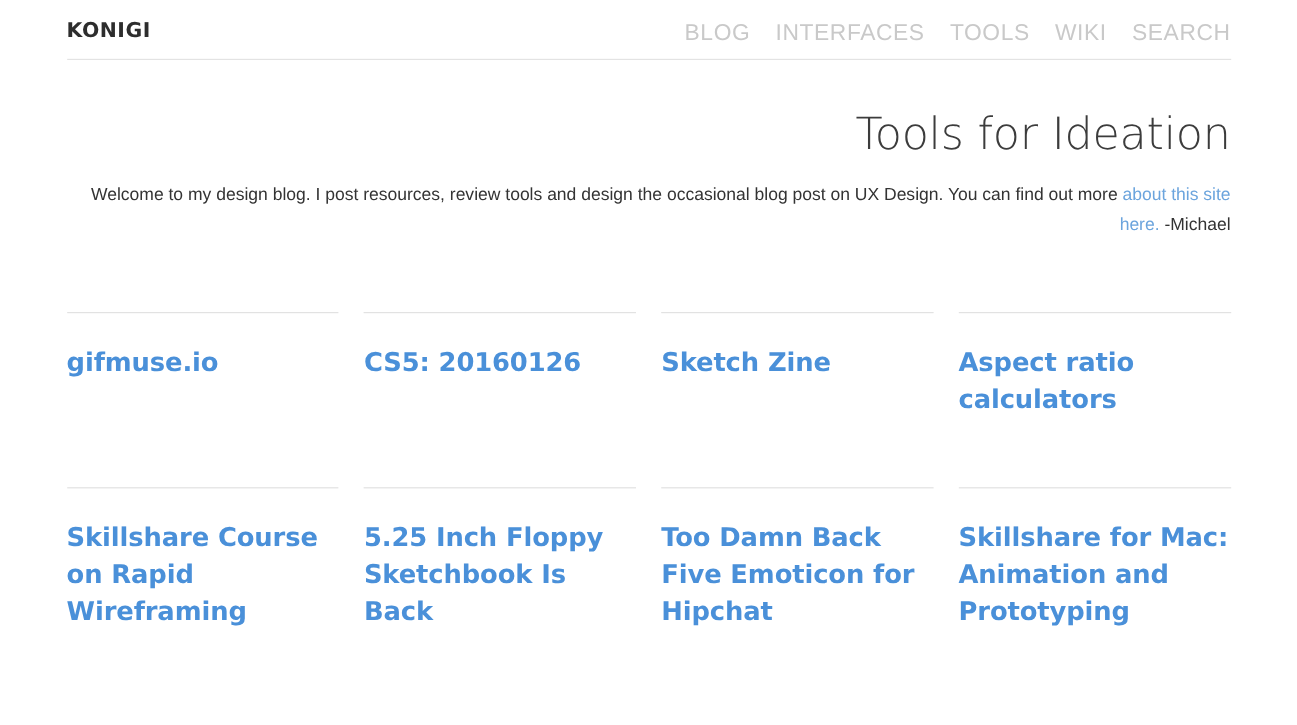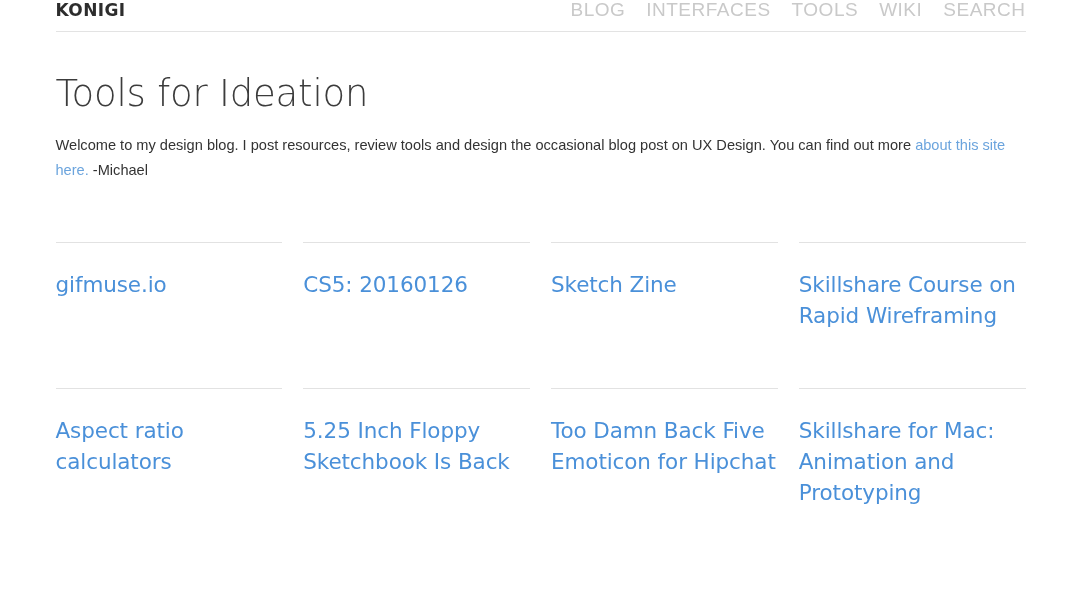--- a/index.html
+++ b/index.html
@@ -23,23 +23,23 @@
   }
 
   .container {
     width: 970px;
     margin: 0 auto;
     position: relative;
   }
 
   
   .site-header {
-    padding-top: 0;
+    padding-top: 18px;
     display: flex;
-    align-items: flex-end;
+    align-items: flex-start;
     justify-content: space-between;
     border-bottom: 1px solid #e3e3e3;
     padding-bottom: 12px;
   }
 
   .logo {
     font-family: "DejaVu Sans", sans-serif;
     font-size: 17px;
     font-weight: bold;
     letter-spacing: 0.4px;
@@ -61,20 +61,21 @@
     color: #c9c9c9;
     text-decoration: none;
     text-transform: uppercase;
     line-height: 1;
     white-space: nowrap;
   }
 
   
   .intro {
     padding-top: 42px;
+    text-align: right;
   }
 
   .page-title {
     font-family: "DejaVu Sans", sans-serif;
     font-size: 37px;
     font-weight: 300;
     color: #3c3c3c;
     letter-spacing: -0.2px;
     line-height: 1.1;
   }
@@ -105,21 +106,21 @@
   .post-card {
     border-top: 1px solid #e2e2e2;
     padding-top: 26px;
     min-height: 146px;
   }
 
   .post-title {
     display: block;
     font-family: "DejaVu Sans", sans-serif;
     font-size: 21.5px;
-    font-weight: 400;
+    font-weight: 700;
     line-height: 31px;
     color: #4a90d9;
     text-decoration: none;
     letter-spacing: -0.1px;
   }
 </style>
 </head>
 <body>
 
 <div class="page">
@@ -147,24 +148,24 @@
       <div class="post-card">
         <a class="post-title" href="#">gifmuse.io</a>
       </div>
       <div class="post-card">
         <a class="post-title" href="#">CS5: 20160126</a>
       </div>
       <div class="post-card">
         <a class="post-title" href="#">Sketch Zine</a>
       </div>
       <div class="post-card">
-        <a class="post-title" href="#">Skillshare Course on Rapid Wireframing</a>
+        <a class="post-title" href="#">Aspect ratio calculators</a>
       </div>
       <div class="post-card">
-        <a class="post-title" href="#">Aspect ratio calculators</a>
+        <a class="post-title" href="#">Skillshare Course on Rapid Wireframing</a>
       </div>
       <div class="post-card">
         <a class="post-title" href="#">5.25 Inch Floppy Sketchbook Is Back</a>
       </div>
       <div class="post-card">
         <a class="post-title" href="#">Too Damn Back Five Emoticon for Hipchat</a>
       </div>
       <div class="post-card">
         <a class="post-title" href="#">Skillshare for Mac: Animation and Prototyping</a>
       </div>

